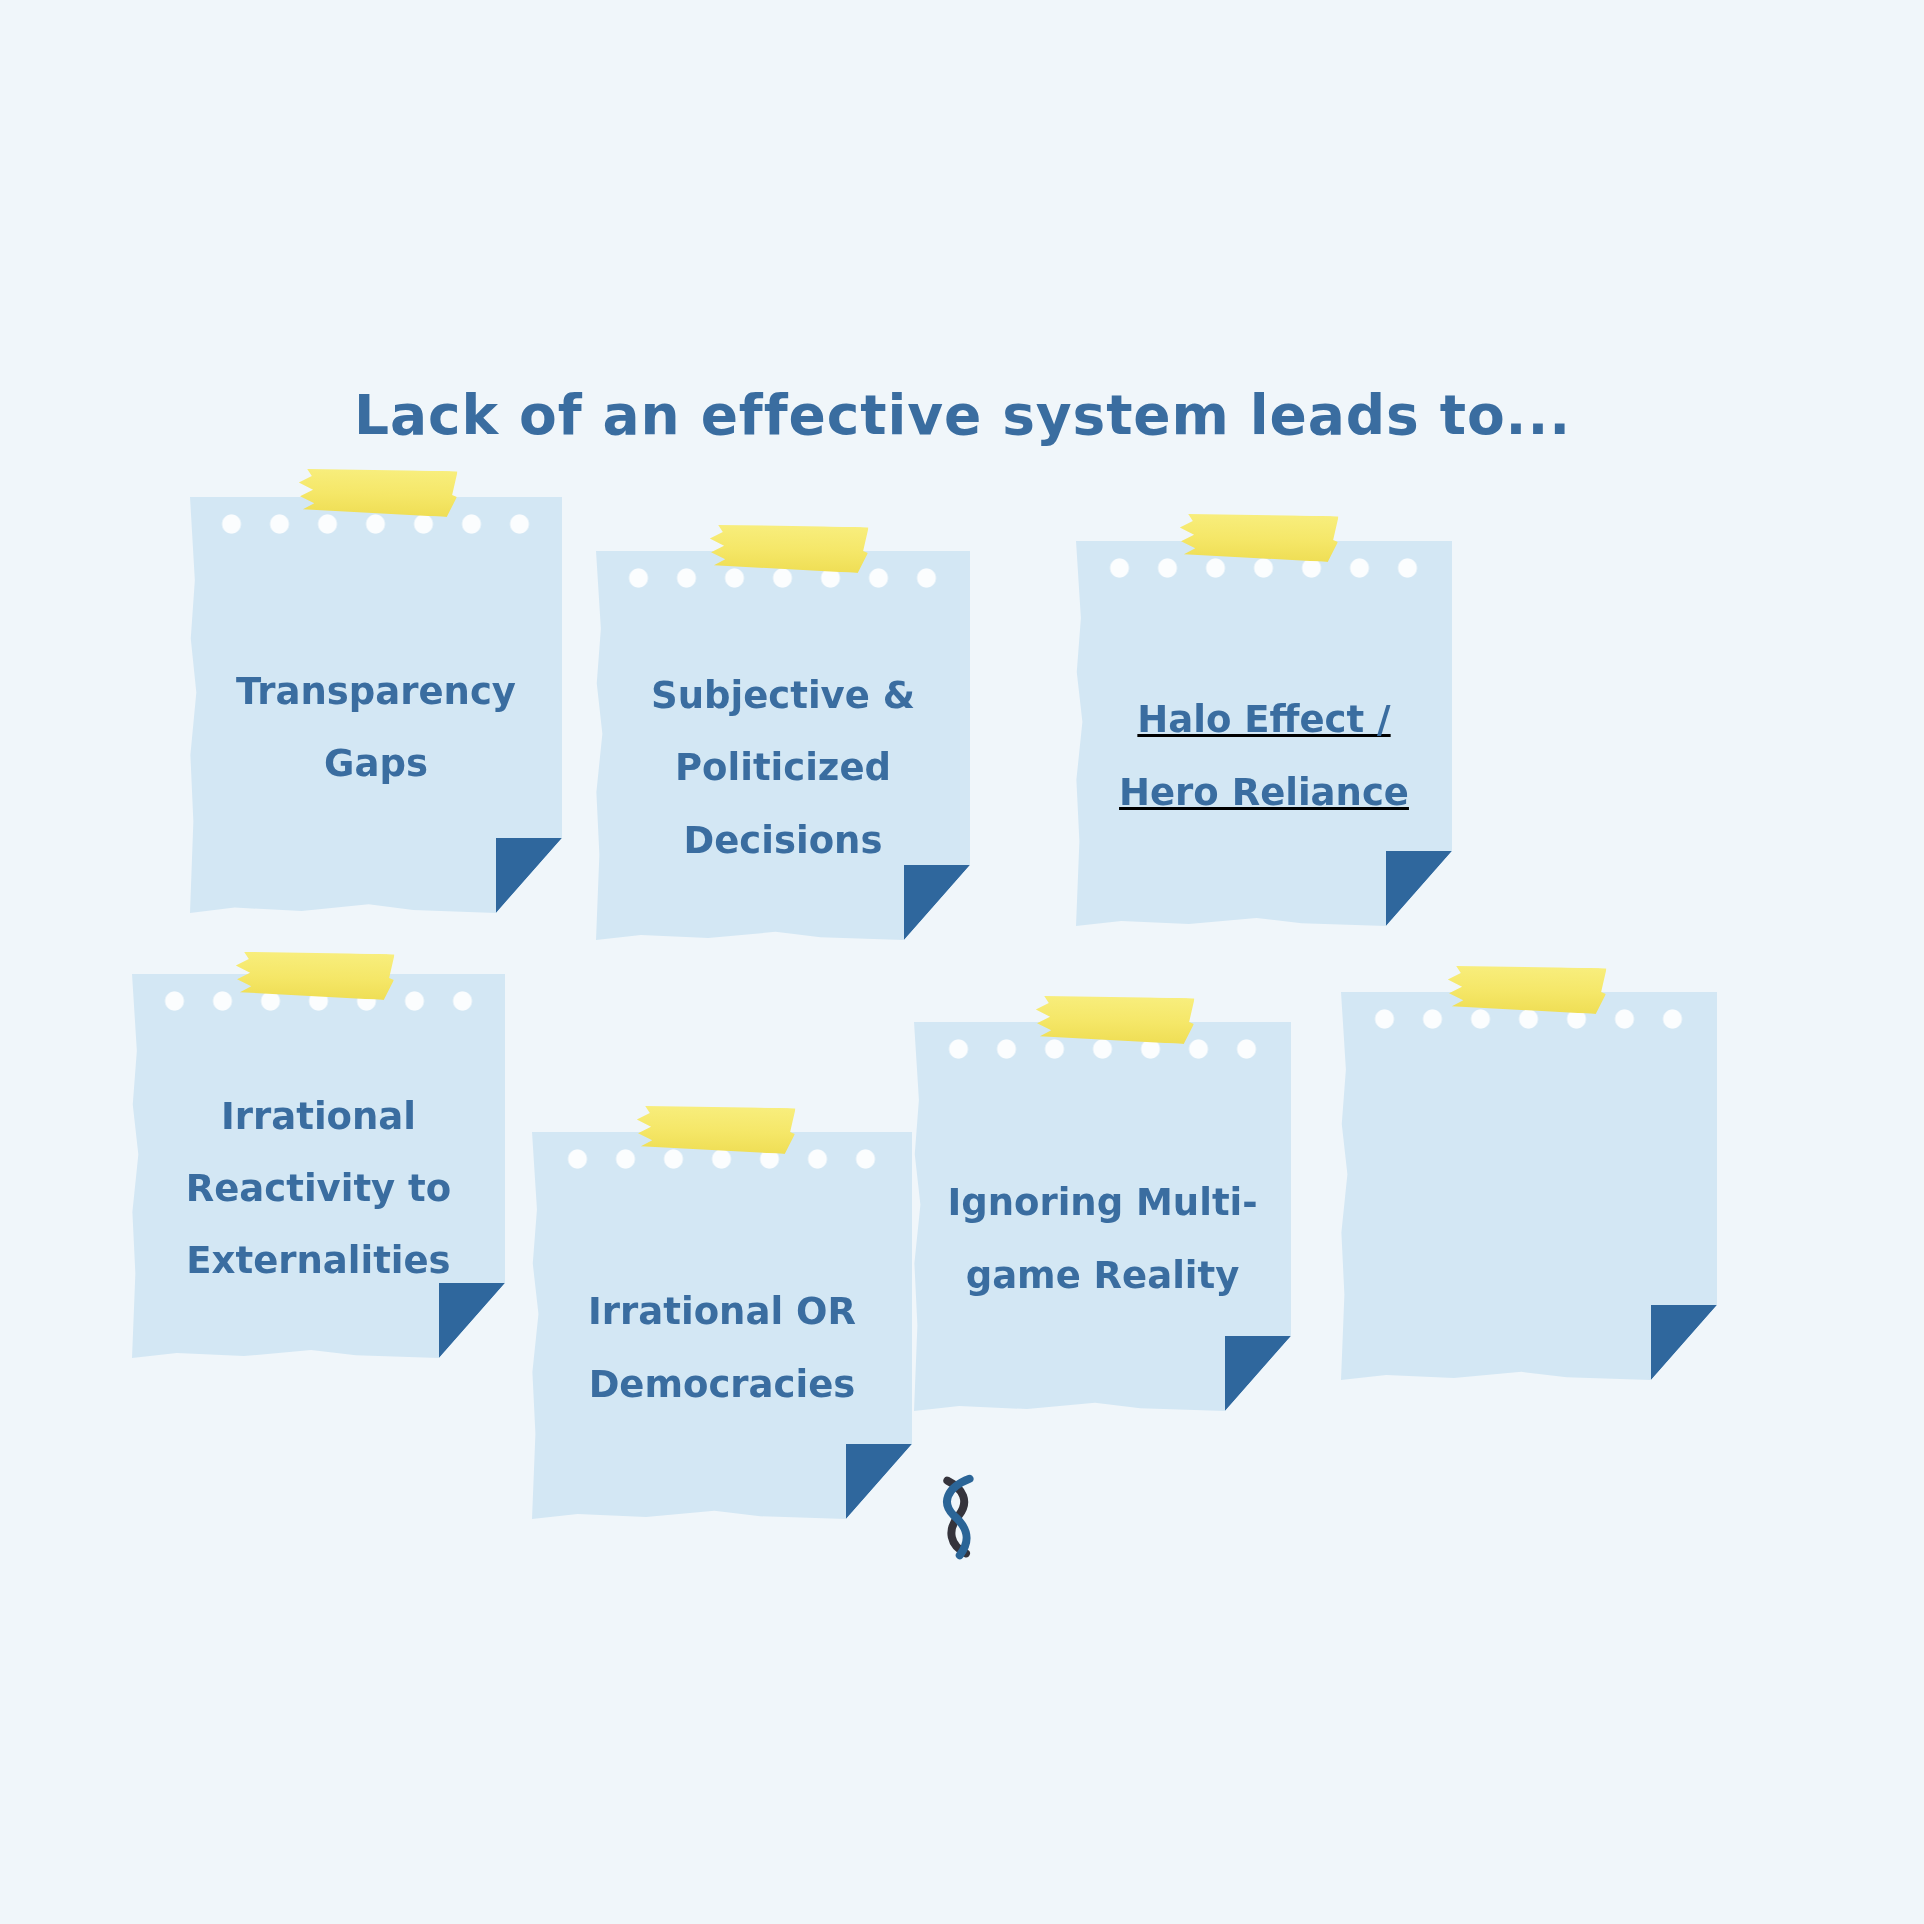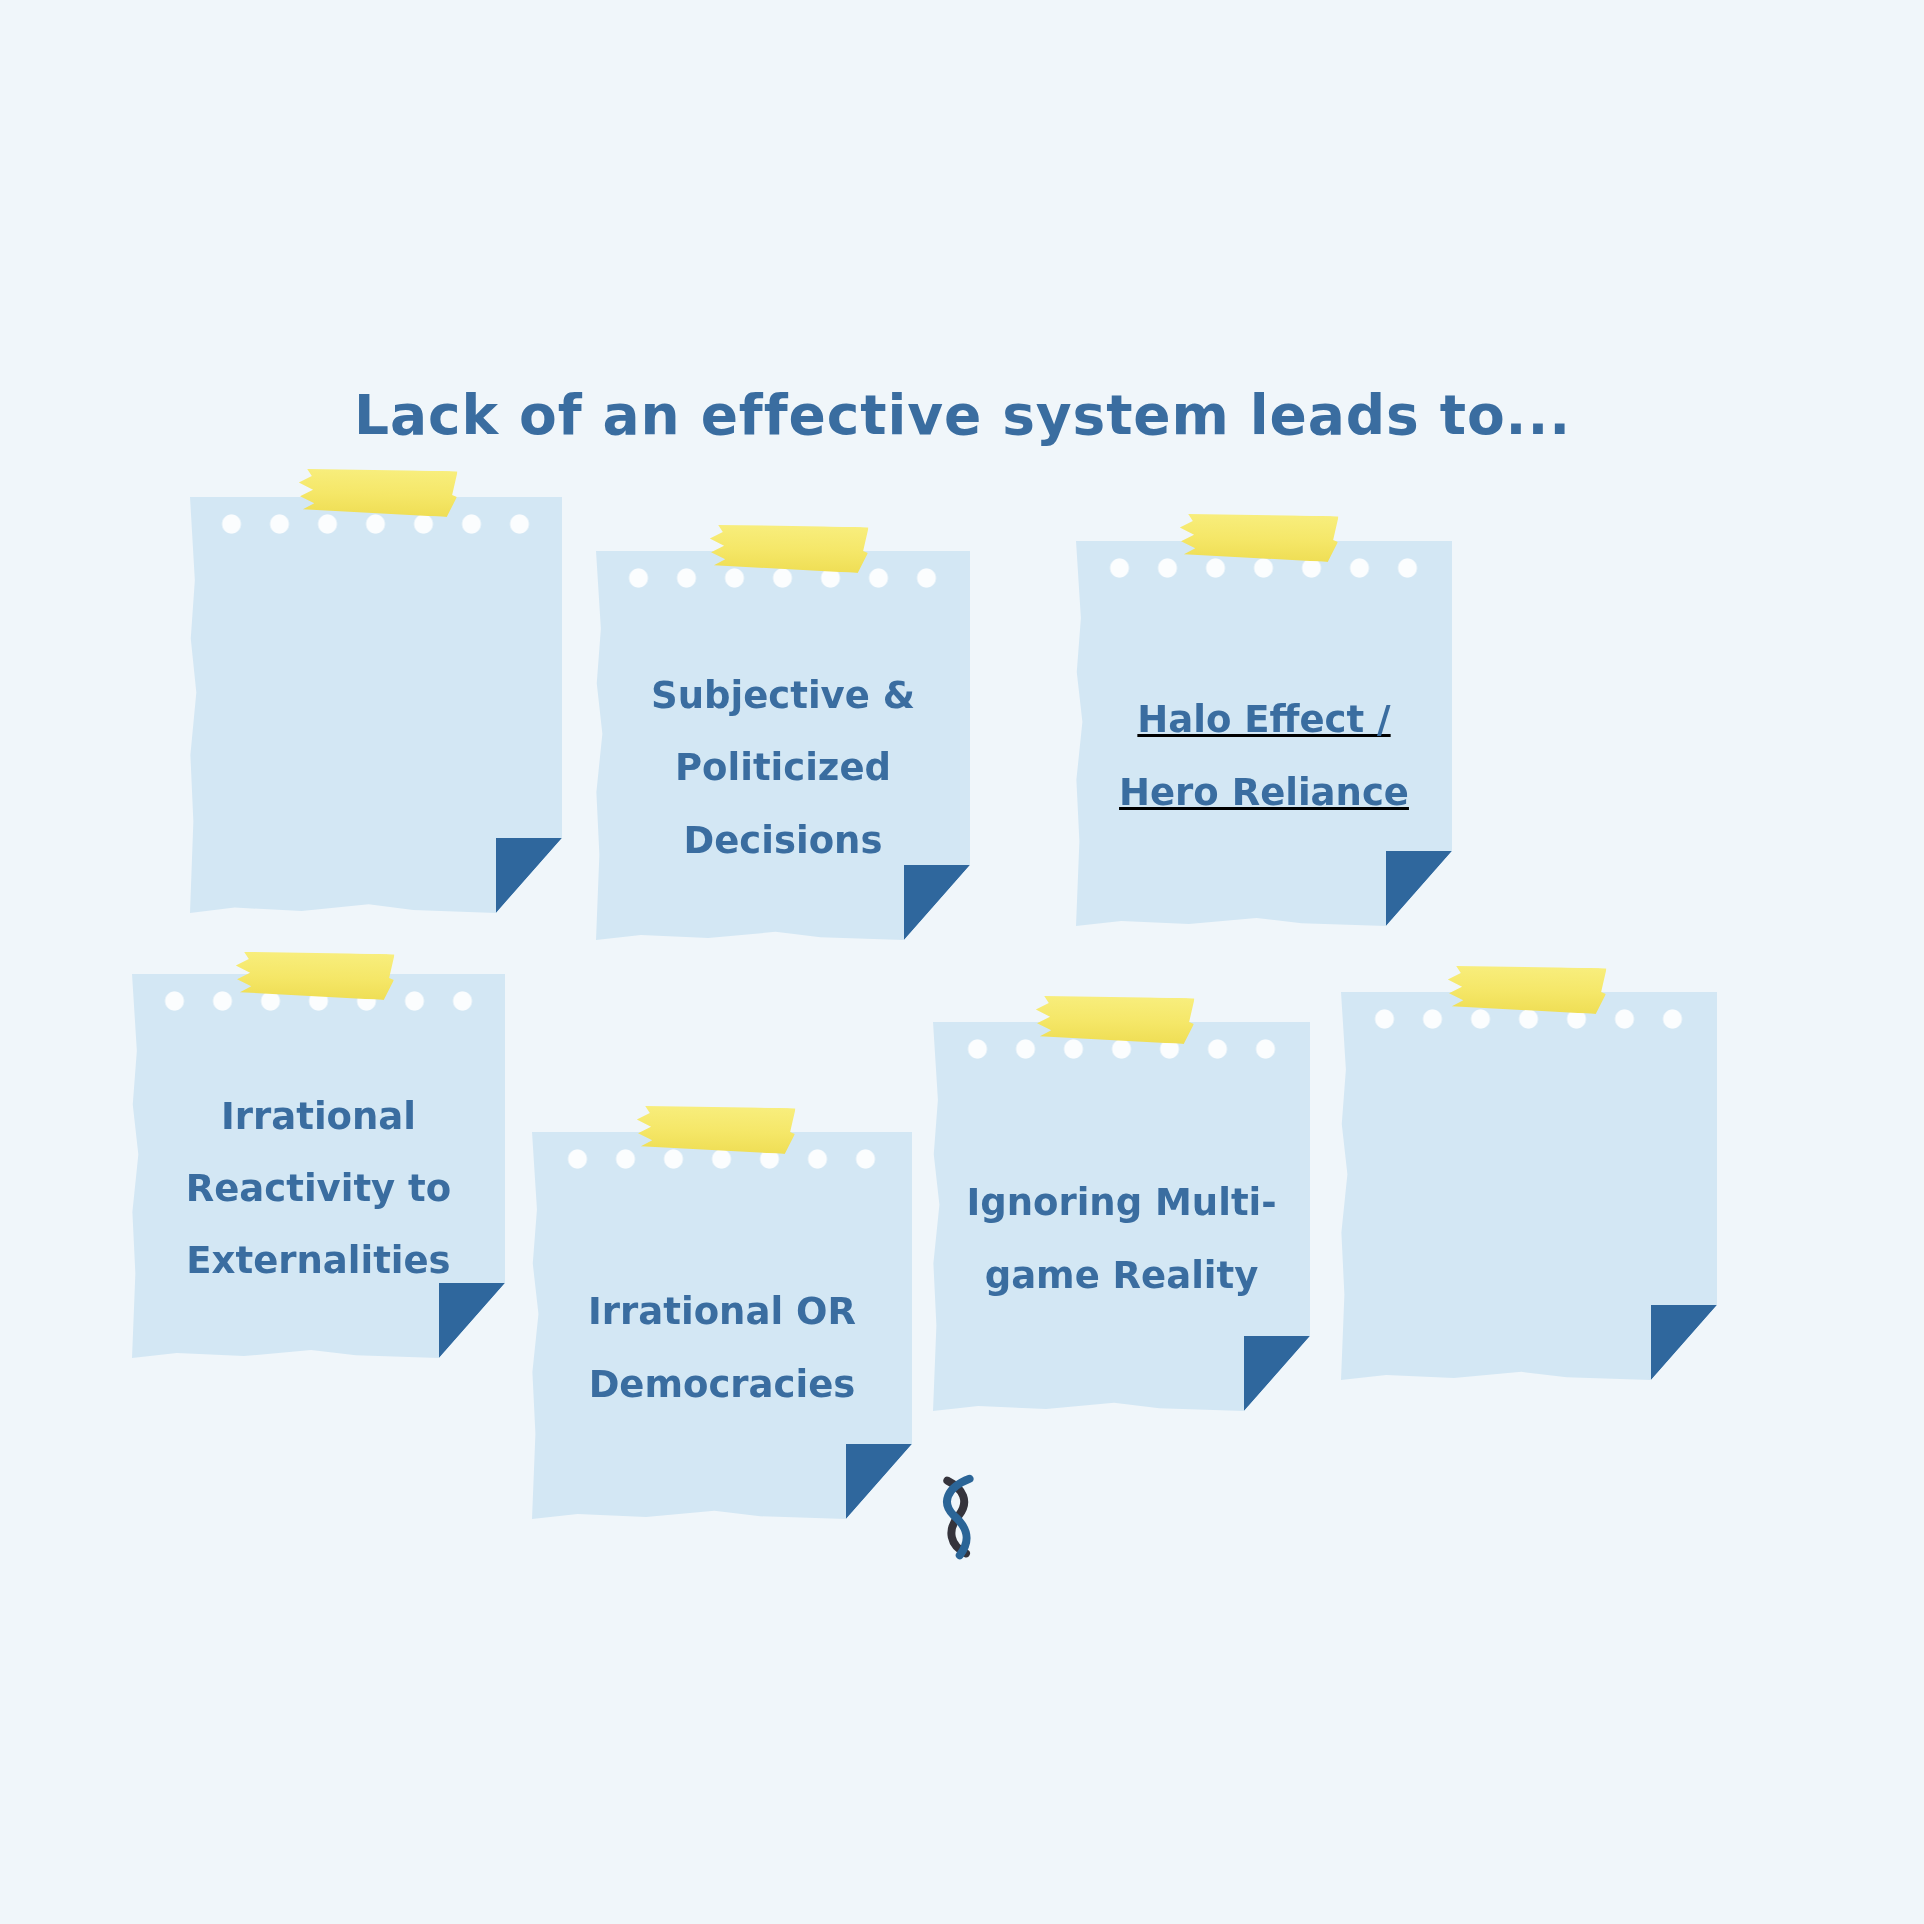--- a/index.html
+++ b/index.html
@@ -51,39 +51,41 @@
     transform:rotate(1.6deg);
     clip-path:polygon(6% 4%,100% 0%,97% 52%,100% 56%,94% 100%,4% 92%,11% 78%,2% 64%,10% 49%,1% 34%,9% 19%);
     z-index:5;
   }
   
   .n1{left:190px;top:497px;width:372px;height:416px;}
   .n2{left:596px;top:551px;width:374px;height:389px;}
   .n3{left:1076px;top:541px;width:376px;height:385px;text-decoration:underline;}
   .n4{left:132px;top:974px;width:373px;height:384px;}
   .n5{left:532px;top:1132px;width:380px;height:387px;}
-  .n6{left:933px;top:1022px;width:377px;height:389px;align-items:center;}
+  .n6{left:914px;top:1022px;width:377px;height:389px;align-items:center;}
   .n7{left:1341px;top:992px;width:376px;height:388px;}
   .t1{left:297px;top:469px;}
   .t2{left:708px;top:525px;}
   .t3{left:1178px;top:514px;}
   .t4{left:234px;top:952px;}
   .t5{left:635px;top:1106px;}
   .t6{left:1034px;top:996px;}
   .t7{left:1446px;top:966px;}
   .logo{position:absolute;left:934px;top:1474px;width:48px;height:86px;}
 </style>
 </head>
 <body>
 
 <div class="title">Lack of an effective system leads to...</div>
 
 <div class="note n1">
   <span class="holes"></span>
   <span class="fold"></span>
+  <span class="note-text">Transparency
+Gaps</span>
 </div>
 <span class="tape t1"></span>
 
 <div class="note n2">
   <span class="holes"></span>
   <span class="fold"></span>
   <span class="note-text">Subjective &amp;
 Politicized
 Decisions</span>
 </div>

